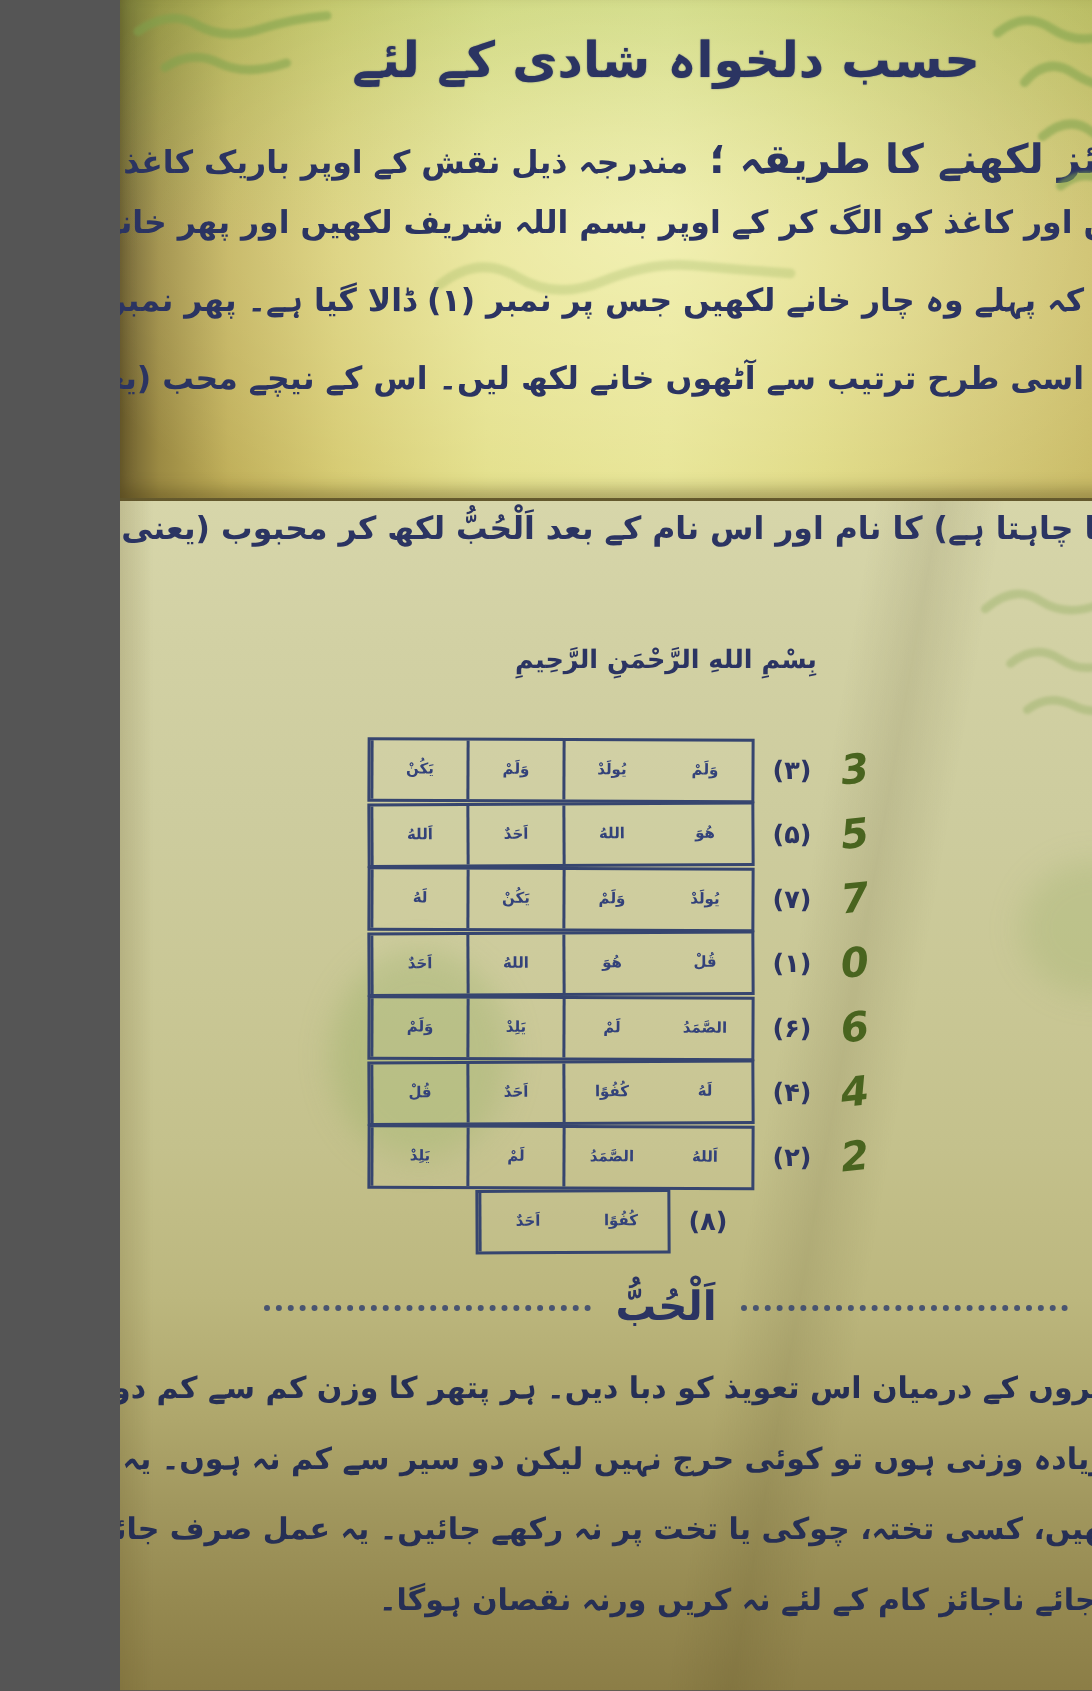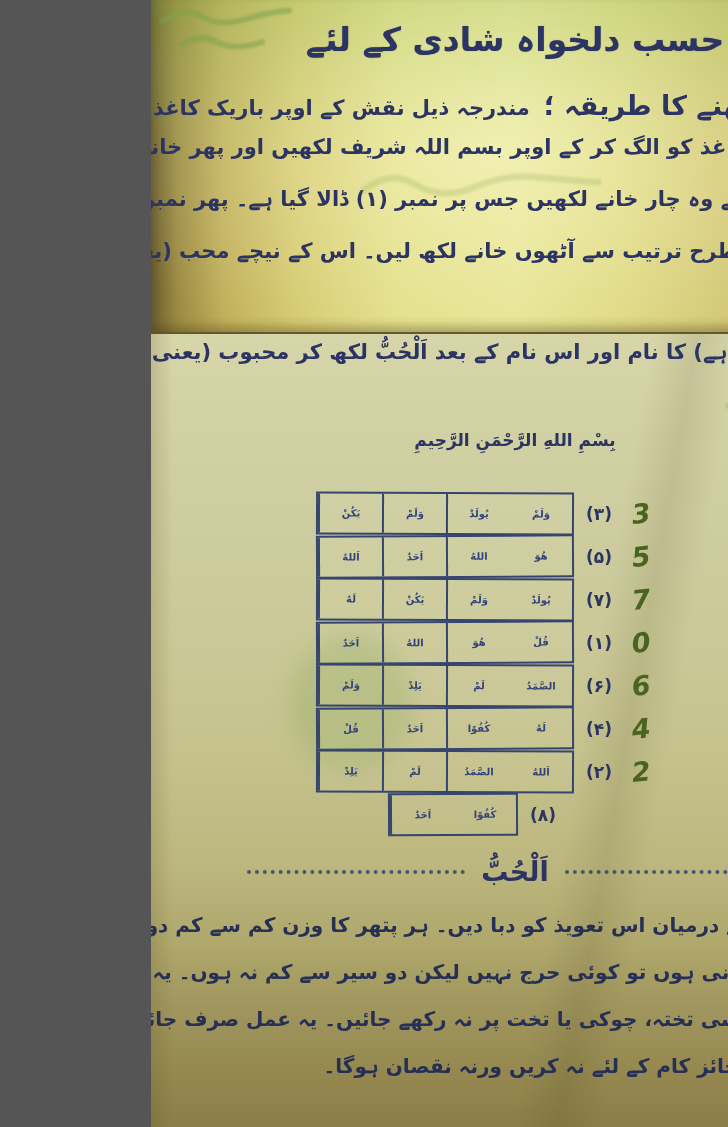--- a/index.html
+++ b/index.html
@@ -1,17 +1,17 @@
 <!DOCTYPE html>
 <html lang="ur" dir="rtl"><head>
 <meta charset="utf-8">
 <style>
   html,body{margin:0;padding:0;background:#555;}
   .page{
-    position:relative;width:577px;height:1127px;overflow:hidden;
+    position:relative;width:648px;height:1127px;overflow:hidden;
     font-family:"DejaVu Sans",sans-serif;color:#2b3462;direction:rtl;
   }
   
   .photo-top{
     position:absolute;top:0;left:0;width:728px;height:332px;z-index:1;
     background:
       radial-gradient(90% 120% at 48% 45%, rgba(255,255,216,.50) 0%, rgba(255,255,216,0) 62%),
       linear-gradient(180deg, rgba(140,185,80,.30) 0%, rgba(140,185,80,.12) 95px, rgba(140,185,80,0) 165px),
       linear-gradient(90deg,#6b5d2e 0px,#9b8a43 26px,#bfae58 72px,#d3c76b 145px,#e0dc83 245px,#e4e18d 365px,#dcd67d 470px,#d2c672 565px,#cbbd69 645px,#bfb061 728px);
     box-shadow:inset 0 -6px 10px rgba(70,55,15,.35);

